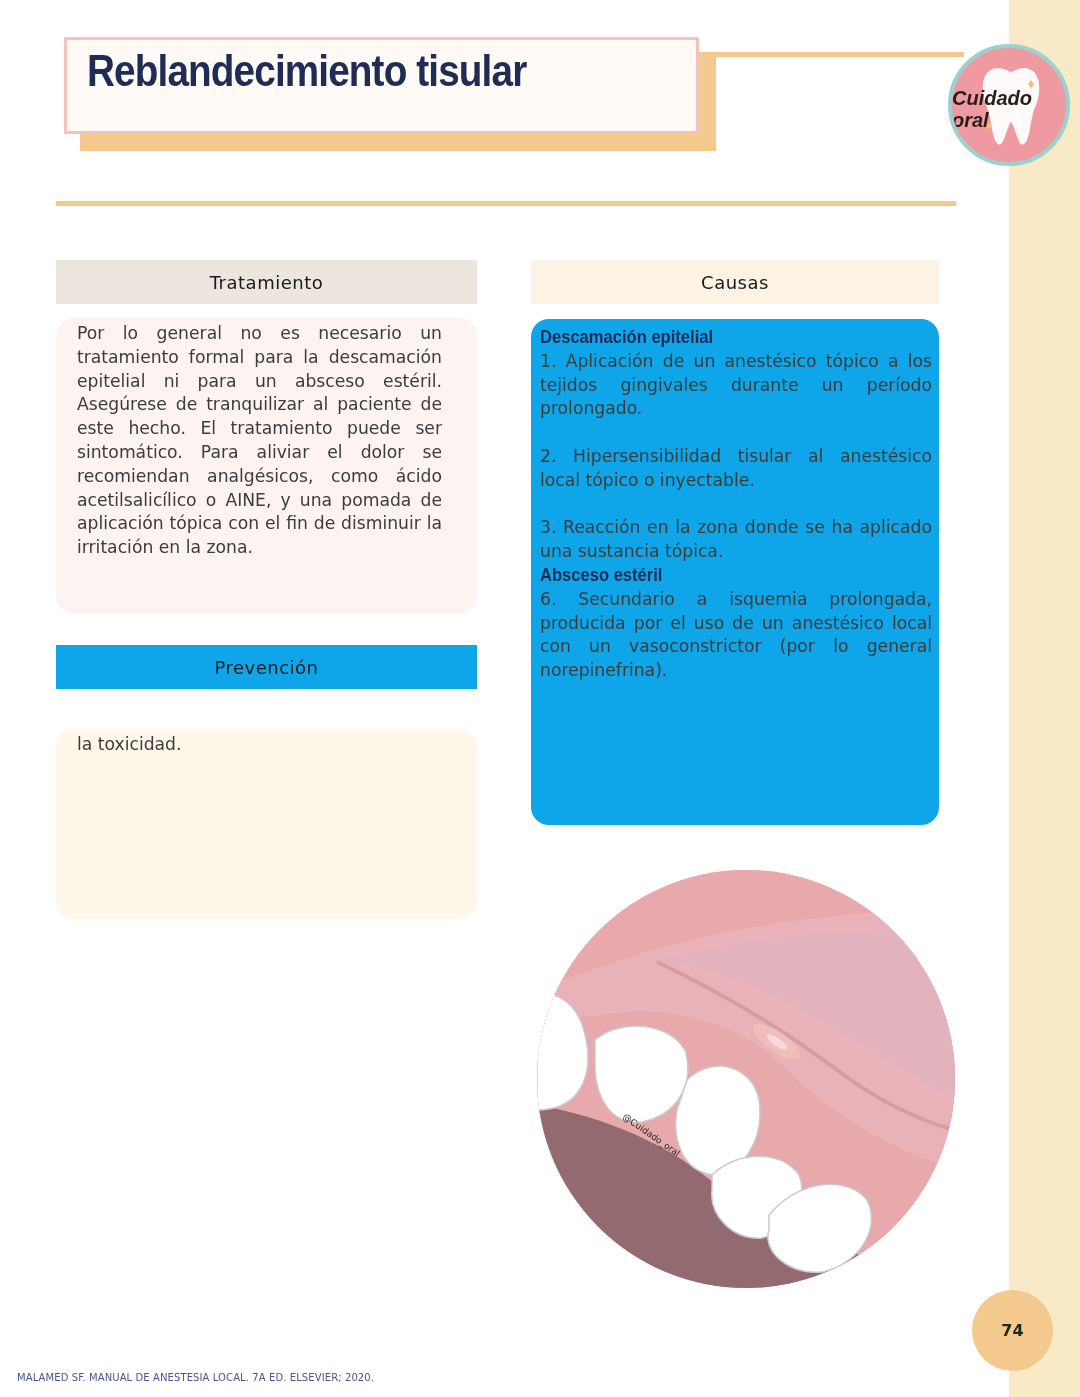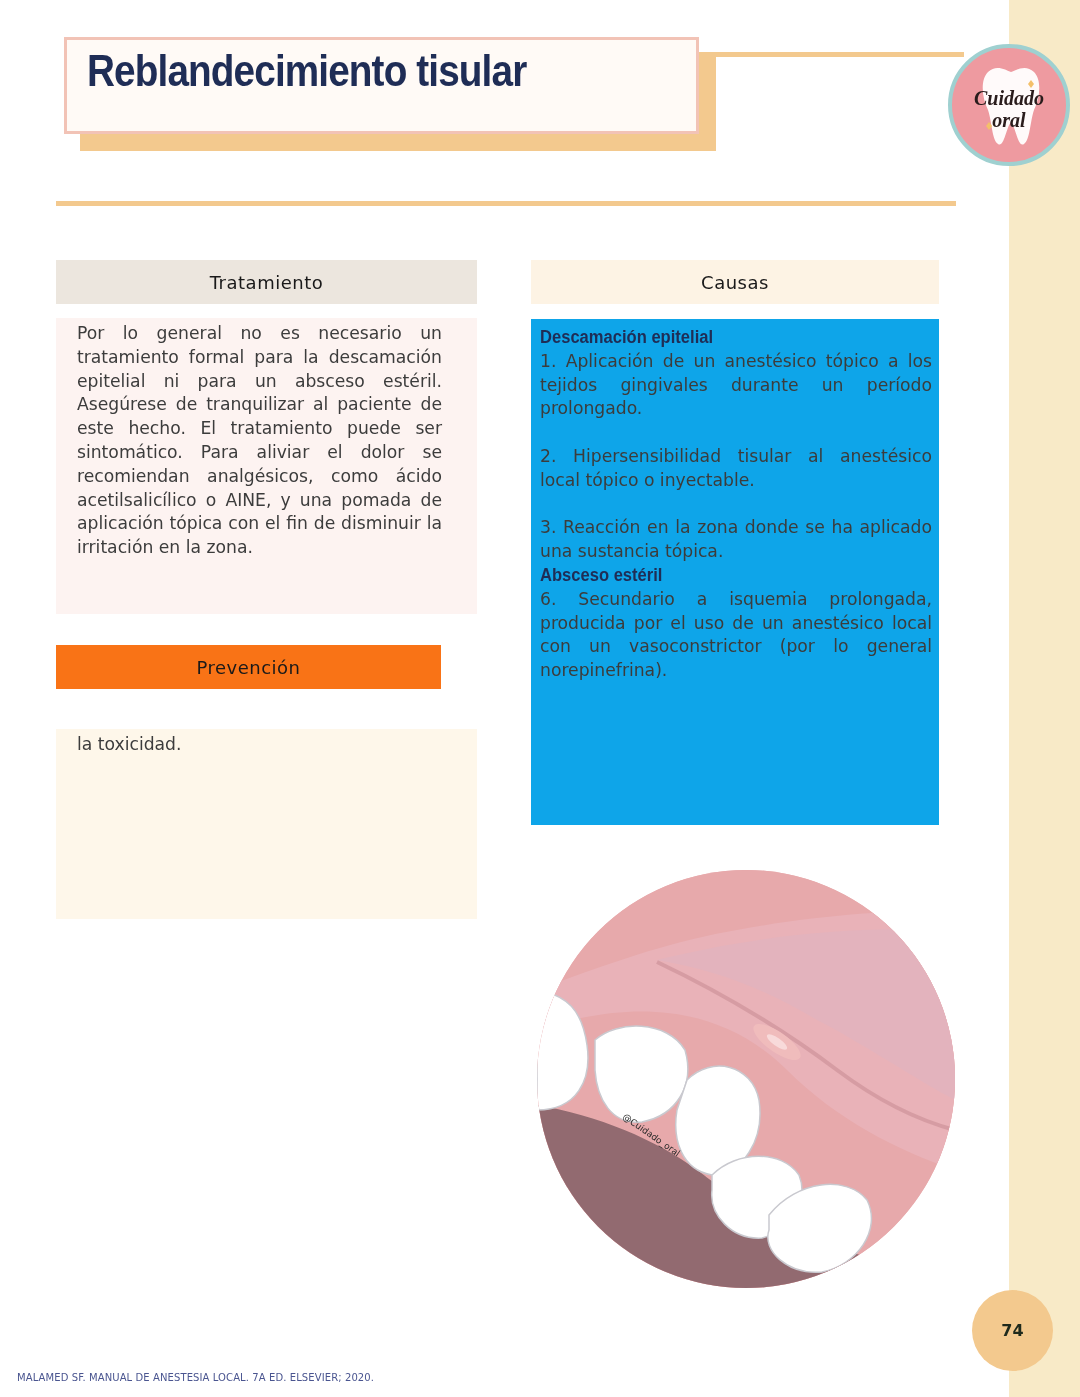--- a/index.html
+++ b/index.html
@@ -8,32 +8,32 @@
 
     .side-strip { position: absolute; left: 1009px; top: 0; width: 71px; height: 1397px; background: #f8eac7; }
 
     .title-shadow { position: absolute; left: 80px; top: 52px; width: 636px; height: 99px; background: #f3c98e; }
     .title-box { position: absolute; left: 64px; top: 37px; width: 635px; height: 97px; background: #fffaf6; border: 3px solid #f2c3b6; }
     .title-text { position: absolute; left: 20px; top: 6px; font-family: "Liberation Sans", sans-serif; font-weight: 700; font-size: 44px; letter-spacing: -1px; color: #1f2d56; transform: scaleX(0.88); transform-origin: left center; white-space: nowrap; }
     .title-line-right { position: absolute; left: 716px; top: 52px; width: 248px; height: 5px; background: #f3c98e; }
 
     .logo { position: absolute; left: 948px; top: 44px; width: 122px; height: 122px; border-radius: 50%; background: #ee9aa0; border: 4px solid #9fd0d0; overflow: hidden; }
     .logo-tooth { position: absolute; left: 26px; top: 16px; width: 66px; height: 84px; }
-    .logo-text { position: absolute; left: 0; width: 100%; text-align: center; font-family: Liberation Serif, serif; font-style: italic; font-weight: 700; color: #2a1c1c; font-size: 20px; line-height: 20px; }
+    .logo-text { position: absolute; left: 0; width: 100%; text-align: left; font-family: Liberation Sans, sans-serif; font-style: italic; font-weight: 700; color: #2a1c1c; font-size: 20px; line-height: 20px; }
     .logo-text.l1 { top: 40px; }
     .logo-text.l2 { top: 62px; }
 
     .divider { position: absolute; left: 56px; top: 201px; width: 900px; height: 5px; background: #f3c98e; }
 
     .sec-header { position: absolute; height: 44px; display: flex; align-items: center; justify-content: center; font-family: "DejaVu Sans", sans-serif; font-size: 18px; color: #1a1a1a; letter-spacing: 0.5px; }
     .hdr-trat { left: 56px; top: 260px; width: 421px; background: #ece6de; }
-    .hdr-prev { left: 56px; top: 645px; width: 385px; background: #f97316; }
+    .hdr-prev { left: 56px; top: 645px; width: 421px; background: #0ea5e9; }
     .hdr-caus { left: 531px; top: 260px; width: 408px; background: #fdf3e4; }
 
-    .sec-body { position: absolute; font-family: "DejaVu Sans", sans-serif; font-size: 17.2px; line-height: 23.8px; color: #3c3c3c; text-align: justify; }
+    .sec-body { position: absolute; font-family: "DejaVu Sans", sans-serif; font-size: 17.2px; line-height: 23.8px; color: #3c3c3c; text-align: justify; border-radius: 18px; }
     .body-trat { left: 56px; top: 318px; width: 421px; height: 296px; background: #fdf3f1; padding: 4px 35px 0 21px; }
     .body-prev { left: 56px; top: 729px; width: 421px; height: 190px; background: #fef7ea; padding: 4px 35px 0 21px; }
     .body-caus { left: 531px; top: 319px; width: 408px; height: 506px; background: #0ea5e9; padding: 7px 7px 0 9px; }
 
     .sec-body p { margin: 0; }
     .last-left { text-align-last: left; }
     .sub-heading { font-family: "Liberation Sans", sans-serif; font-weight: 700; font-size: 18px; color: #1f2d56; line-height: 23.8px; transform: scaleX(0.92); transform-origin: left center; white-space: nowrap; }
     .gap { height: 23.8px; }
 
     .illustration { position: absolute; left: 537px; top: 870px; width: 418px; height: 418px; border-radius: 50%; overflow: hidden; background: #e9aeb0; }

